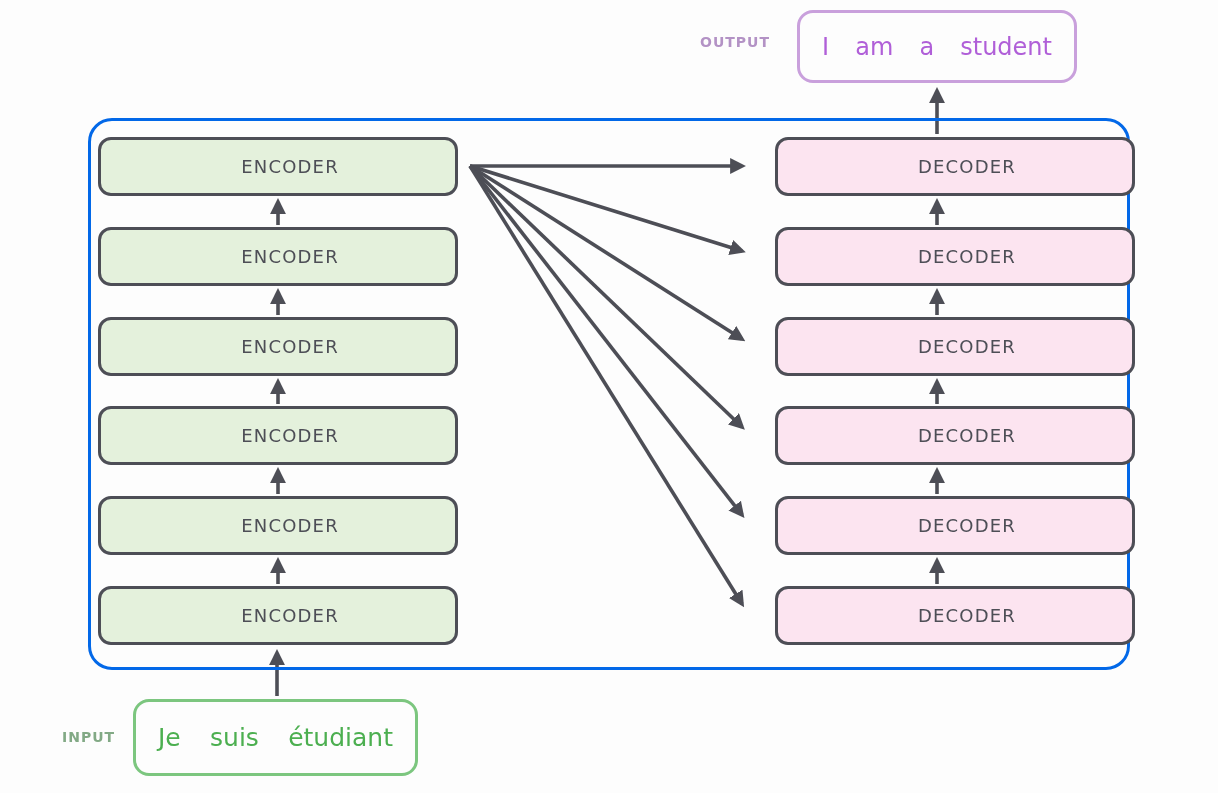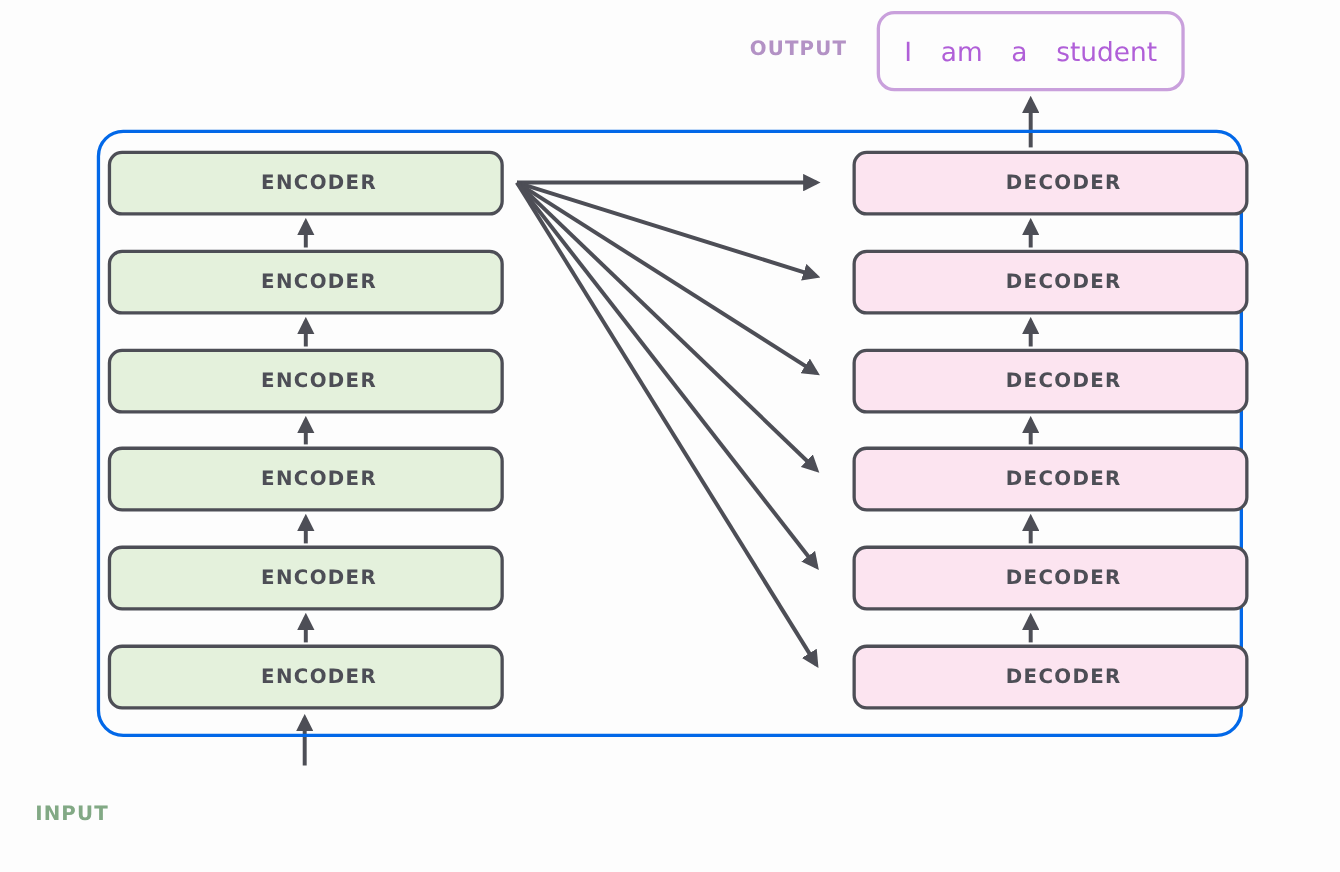--- a/index.html
+++ b/index.html
@@ -45,21 +45,21 @@
     position: absolute;
     width: 360px;
     height: 59px;
     box-sizing: border-box;
     border: 3.5px solid var(--box-border, #4d4e56);
     border-radius: 13px;
     display: flex;
     align-items: center;
     justify-content: center;
     font-size: 18px;
-    font-weight: 700;
+    font-weight: 400;
     letter-spacing: 1.2px;
     color: var(--box-text, #4d4e56);
     padding-left: 24px;
   }
   .enc { left: 98px;  background: var(--encoder-fill, #e4f1dc); }
   .dec { left: 775px; background: var(--decoder-fill, #fce4f0); }
   .row0 { top: 137px; }
   .row1 { top: 227px; }
   .row2 { top: 317px; }
   .row3 { top: 406px; }
@@ -89,33 +89,33 @@
     top: 699px;
     width: 285px;
     height: 77px;
     border: 3.5px solid var(--input-border, #7cc67f);
     border-radius: 16px;
     color: var(--input-text, #4caf50);
     font-size: 25px;
   }
   .io-label {
     position: absolute;
-    font-size: 18px;
+    font-size: 14px;
     font-weight: 600;
     letter-spacing: 1px;
   }
   .output-label {
     left: 640px;
     top: 34px;
     width: 130px;
     text-align: right;
     color: var(--output-label, #b392c5);
   }
   .input-label {
-    left: 32px;
+    left: 62px;
     top: 729px;
     width: 80px;
     color: var(--input-label, #82a985);
   }
 </style>
 </head>
 <body>
 
 <div class="page">
 
@@ -168,14 +168,19 @@
   <div class="block enc row5">ENCODER</div>
 
   <div class="block dec row0">DECODER</div>
   <div class="block dec row1">DECODER</div>
   <div class="block dec row2">DECODER</div>
   <div class="block dec row3">DECODER</div>
   <div class="block dec row4">DECODER</div>
   <div class="block dec row5">DECODER</div>
 
   <div class="io-label input-label">INPUT</div>
+  <div class="io-box input-box">
+    <span>Je</span>
+    <span>suis</span>
+    <span>étudiant</span>
+  </div>
 
 </div>
 
 </body></html>

